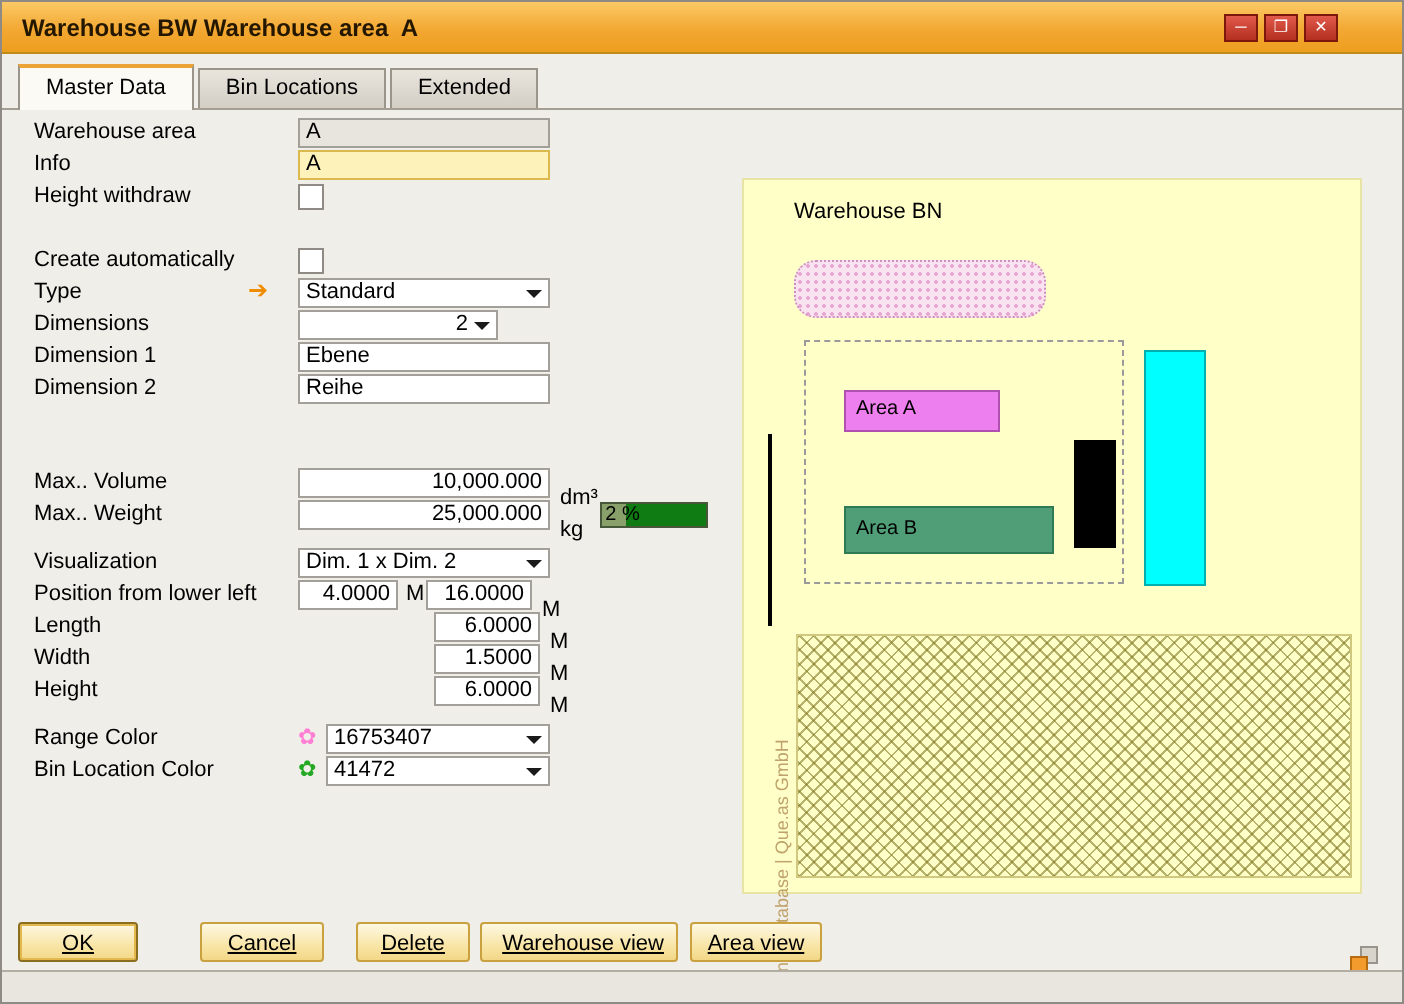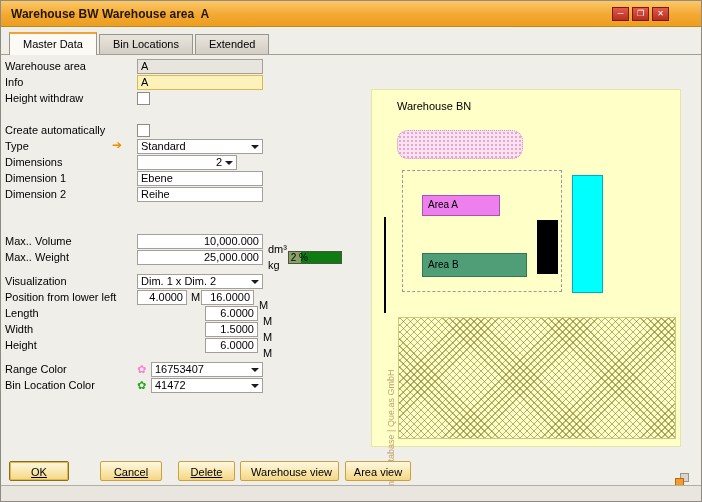--- a/index.html
+++ b/index.html
@@ -22,21 +22,21 @@
   
   .tabbar { position:absolute; top:30px; left:0; right:0; height:24px; padding-left:8px;
             display:flex; align-items:flex-end; border-bottom:1px solid #a59f93; box-sizing:border-box; }
   .tab { height:20px; line-height:19px; padding:0 13px;
          background:linear-gradient(180deg,#e9e5dd,#d3cec4);
          border:1px solid #9a958a; border-bottom:none; margin-right:2px; box-sizing:border-box; }
   .tab.active { background:#fcfaf4; height:23px; line-height:20px; border-top:2px solid #eda335;
                 margin-bottom:-1px; }
 
   
-  .row { position:absolute; left:4px; display:flex; align-items:center; height:16px; white-space:nowrap; }
+  .row { position:absolute; left:16px; display:flex; align-items:center; height:16px; white-space:nowrap; }
   .lbl { width:132px; flex:0 0 132px; }
   .field { height:15px; box-sizing:border-box; border:1px solid #a3a09a; background:#fff;
            font-family:inherit; font-size:11px; padding:0 3px; line-height:13px; }
   input.field { outline:none; margin:0; }
   .w126{width:126px;} .w112{width:112px;} .w100{width:100px;} .w53{width:53px;} .w50{width:50px;}
   .disabled { background:#e8e5df; }
   .hl { background:#fdf2b9; border-color:#dcb94e; }
   .num { text-align:right; }
   .unit { margin-left:5px;margin-top:15px; }
   .u10 { display:inline-block; width:10px; margin-left:4px; }
@@ -81,21 +81,21 @@
   .wall { position:absolute; left:12px; top:127px; width:2px; height:96px; background:#000; }
   .watermark { position:absolute; left:14px; top:436px; width:220px; height:12px;
                transform:rotate(-90deg); transform-origin:0 0;
                font-size:9px; color:#bfa26c; white-space:nowrap; }
 
   
   .footer { position:absolute; left:8px; top:460px; display:flex; align-items:center; }
   .btn { height:20px; line-height:18px; text-align:center; color:#000;
          background:linear-gradient(180deg,#fdf8e3,#f8e5a6 60%,#f3d787);
          border:1px solid #c9a23f; border-radius:2px; font-size:11px; font-family:inherit;
-         box-sizing:border-box; cursor:default; }
+         box-sizing:border-box; cursor:default;text-decoration:underline; }
   .btn-ok { width:60px; border-color:#8a6d1f; box-shadow:inset 0 0 0 1px #e3b84d; }
   .btn-cancel { width:62px; margin-left:31px; }
   .btn-delete { width:57px; margin-left:16px; }
   .btn-wview  { width:99px; margin-left:5px;text-align:right; }
   .btn-aview  { width:66px; margin-left:6px; }
   .ul { text-decoration:underline; }
 
   .grip { position:absolute; right:12px; top:472px; width:14px; height:14px; }
   .grip .sq-gray   { position:absolute; right:0; top:0; width:7px; height:7px;
                      border:1px solid #9a958c; background:#d8d4cc; }

